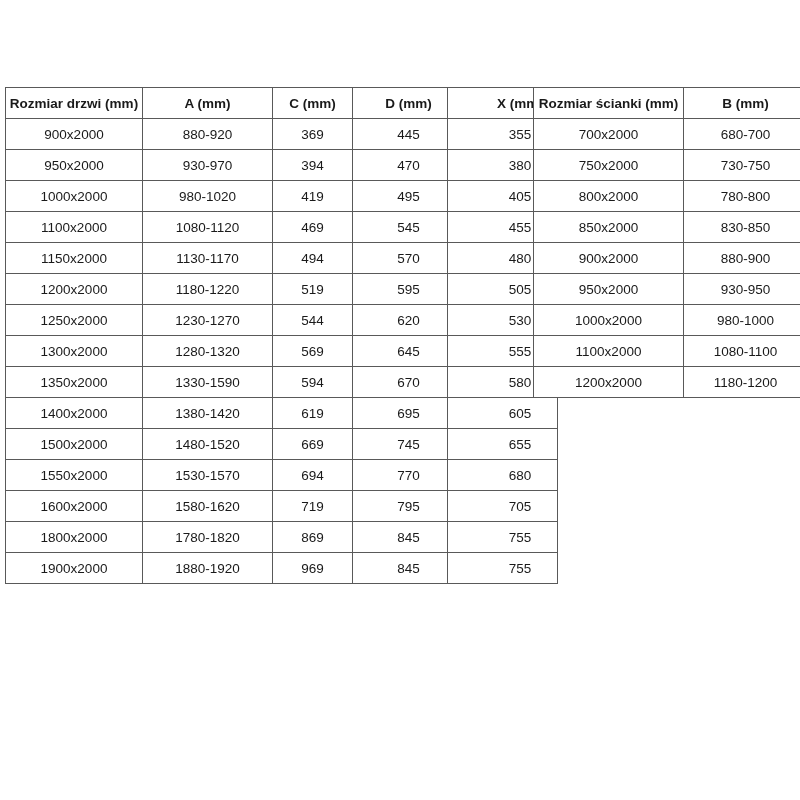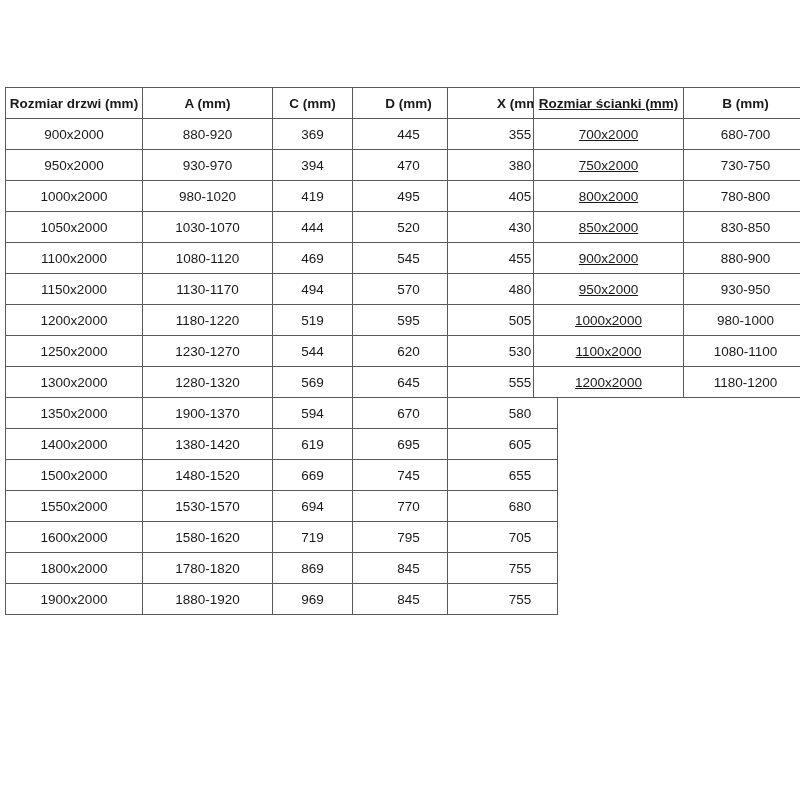--- a/index.html
+++ b/index.html
@@ -39,21 +39,21 @@
   }
   
   #door-table { left: 5px; top: 87px; width: 475px; }
   #door-table .c0 { width: 132px; margin-left: 38px; }
   #door-table .c1 { width: 125px; }
   #door-table .c2 { width: 75px;  }
   #door-table .c3 { width: 73px; padding-left: 19px;  }
   #door-table .c4 { width: 70px; padding-left: 37px;  }
   
   #wall-table { left: 533px; top: 87px; width: 264px; }
-  #wall-table .c0 { width: 145px; text-decoration: underline; }
+  #wall-table .c0 { width: 145px; }
   #wall-table .c1 { width: 119px; }
 </style>
 </head>
 <body>
 
 <div class="canvas">
   <table class="t" id="door-table">
       <thead>
         <tr>
           <th class="c0">Rozmiar drzwi (mm)</th>
@@ -79,27 +79,20 @@
           <td class="c4">380</td>
         </tr>
         <tr>
           <td class="c0">1000x2000</td>
           <td class="c1">980-1020</td>
           <td class="c2">419</td>
           <td class="c3">495</td>
           <td class="c4">405</td>
         </tr>
         <tr>
-          <td class="c0">1050x2000</td>
-          <td class="c1">1030-1070</td>
-          <td class="c2">444</td>
-          <td class="c3">520</td>
-          <td class="c4">430</td>
-        </tr>
-        <tr>
           <td class="c0">1100x2000</td>
           <td class="c1">1080-1120</td>
           <td class="c2">469</td>
           <td class="c3">545</td>
           <td class="c4">455</td>
         </tr>
         <tr>
           <td class="c0">1150x2000</td>
           <td class="c1">1130-1170</td>
           <td class="c2">494</td>
@@ -122,21 +115,21 @@
         </tr>
         <tr>
           <td class="c0">1300x2000</td>
           <td class="c1">1280-1320</td>
           <td class="c2">569</td>
           <td class="c3">645</td>
           <td class="c4">555</td>
         </tr>
         <tr>
           <td class="c0">1350x2000</td>
-          <td class="c1">1900-1370</td>
+          <td class="c1">1330-1590</td>
           <td class="c2">594</td>
           <td class="c3">670</td>
           <td class="c4">580</td>
         </tr>
         <tr>
           <td class="c0">1400x2000</td>
           <td class="c1">1380-1420</td>
           <td class="c2">619</td>
           <td class="c3">695</td>
           <td class="c4">605</td>

